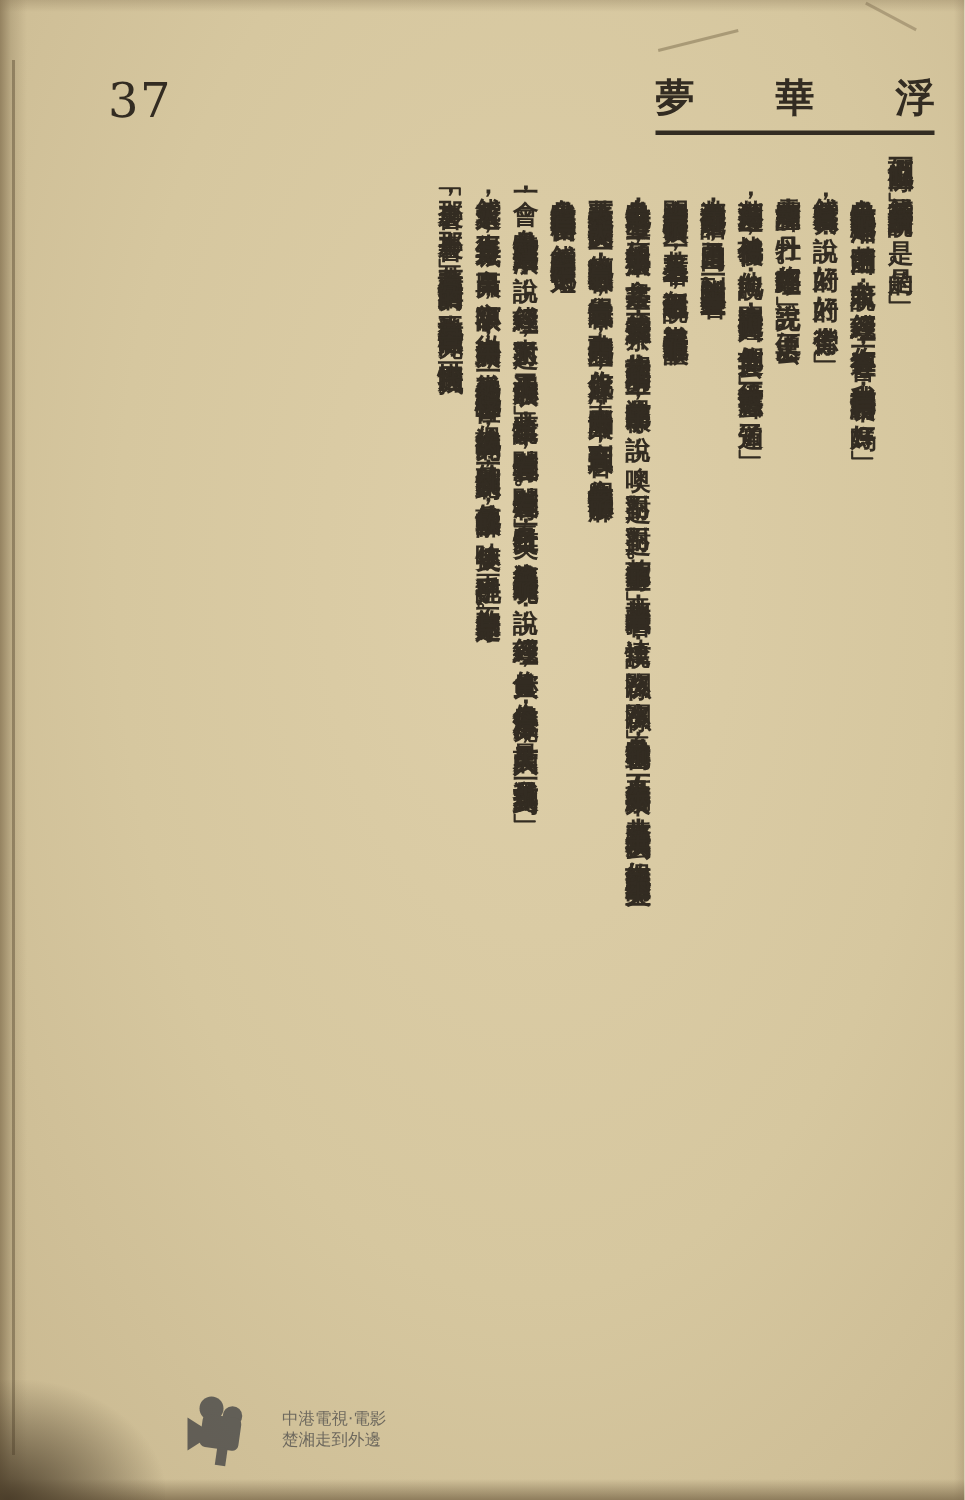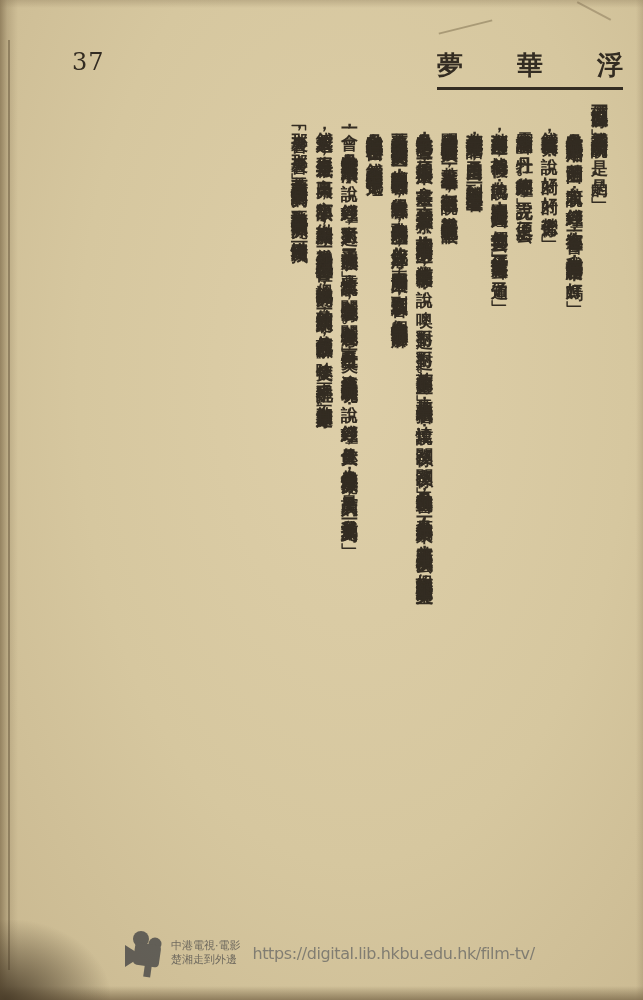--- a/index.html
+++ b/index.html
@@ -19,39 +19,39 @@
   .edge-top{position:absolute;left:0;top:0;width:100%;height:8px;
     background:linear-gradient(180deg, rgba(140,122,90,.35), rgba(140,122,90,0));}
   .edge-right{position:absolute;right:0;top:0;width:7px;height:100%;
     background:linear-gradient(270deg, rgba(150,132,100,.35), rgba(150,132,100,0));}
   .corner-bl{position:absolute;left:0;bottom:0;width:110px;height:80px;
     background:radial-gradient(ellipse at 5% 100%, rgba(70,57,38,.9) 0%, rgba(70,57,38,.35) 45%, rgba(70,57,38,0) 72%);}
   .scratch-a{position:absolute;left:438px;top:26px;width:55px;height:2px;background:rgba(100,84,56,.4);transform:rotate(-14deg);}
   .scratch-b{position:absolute;left:575px;top:10px;width:38px;height:2px;background:rgba(100,84,56,.35);transform:rotate(28deg);}
 
   
-  .page-number{position:absolute;left:72px;top:48px;font-size:24px;color:var(--ink,#3a332a);letter-spacing:1px;}
+  .page-number{position:absolute;left:72px;top:48px;font-size:32px;color:var(--ink,#3a332a);letter-spacing:1px;}
   .title-block{position:absolute;left:437px;top:48px;width:186px;}
   .title{display:flex;justify-content:space-between;font-size:26px;font-weight:bold;color:var(--ink,#332c22);}
   .title-rule{margin-top:4px;height:3px;background:var(--ink,#3a3228);}
 
   
   .text-block{
     position:absolute;top:92px;left:54px;width:558px;height:862px;
     writing-mode:vertical-rl;text-orientation:upright;
     font-size:17px;line-height:25px;letter-spacing:1px;
     font-weight:600;color:var(--ink,#332c22);overflow:hidden;
   }
   .text-block p{margin:0;}
   .text-block p.indent{text-indent:27px;}
 
   
   .watermark{position:absolute;left:124px;top:926px;display:flex;align-items:center;z-index:5;}
   .wm-icon{flex:0 0 auto;opacity:.8;}
-  .wm-lines{margin-left:5px;font-family:"DejaVu Sans","Liberation Sans",sans-serif;
+  .wm-lines{margin-left:22px;font-family:"DejaVu Sans","Liberation Sans",sans-serif;
     font-size:11px;line-height:1.3;color:#6e695e;white-space:nowrap;}
   .wm-url{margin-left:12px;font-family:"DejaVu Sans","Liberation Sans",sans-serif;
     font-size:16px;letter-spacing:-0.4px;color:var(--wm,#7d7a70);opacity:.95;white-space:nowrap;}
 </style>
 </head>
 <body style="--paper: #d6c79f; --paper-hi: #decfa9; --paper-lo: #c9b890; --ink: #332c22; --edge: #8a7857; --wm: #7d7a70;">
 
 <div class="edge-left"></div>
 <div class="edge-left-line"></div>
 <div class="edge-top"></div>
@@ -95,14 +95,13 @@
       <circle cx="31" cy="18" r="6.5"></circle>
       <rect x="10" y="18" width="26" height="22" rx="4" transform="rotate(8 23 29)"></rect>
       <polygon points="12,26 1,19 1,41 12,34"></polygon>
       <rect x="20" y="39" width="7" height="12" transform="rotate(8 23 45)"></rect>
     </g>
   </svg>
   <div class="wm-lines">
     <div>中港電視·電影</div>
     <div>楚湘走到外邊</div>
   </div>
-  <div class="wm-url">https://digital.lib.hkbu.edu.hk/film-tv/</div>
 </div>
 
 </body></html>

